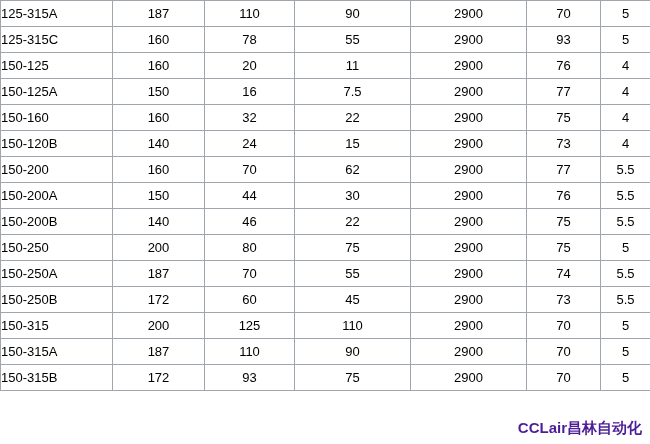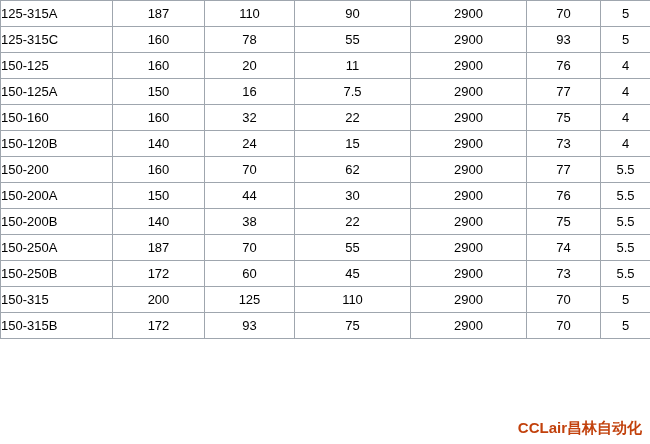--- a/index.html
+++ b/index.html
@@ -48,21 +48,21 @@
   col.c4 { width: 116px; }
   col.c5 { width: 74px; }
   col.c6 { width: 50px; }
 
   .watermark {
     position: absolute;
     right: 8px;
     bottom: 6px;
     font-size: 15px;
     font-weight: bold;
-    color: #c2410c;
+    color: #4c1d95;
     letter-spacing: 0px;
     pointer-events: none;
     white-space: nowrap;
   }
   .watermark .cn {
     font-family: "DejaVu Sans", sans-serif;
     font-weight: bold;
   }
 </style>
 </head>
@@ -148,25 +148,34 @@
         <td>150</td>
         <td>44</td>
         <td>30</td>
         <td>2900</td>
         <td>76</td>
         <td>5.5</td>
       </tr>
       <tr>
         <td class="model">150-200B</td>
         <td>140</td>
-        <td>38</td>
+        <td>46</td>
         <td>22</td>
         <td>2900</td>
         <td>75</td>
         <td>5.5</td>
+      </tr>
+      <tr>
+        <td class="model">150-250</td>
+        <td>200</td>
+        <td>80</td>
+        <td>75</td>
+        <td>2900</td>
+        <td>75</td>
+        <td>5</td>
       </tr>
       <tr>
         <td class="model">150-250A</td>
         <td>187</td>
         <td>70</td>
         <td>55</td>
         <td>2900</td>
         <td>74</td>
         <td>5.5</td>
       </tr>
@@ -182,20 +191,29 @@
       <tr>
         <td class="model">150-315</td>
         <td>200</td>
         <td>125</td>
         <td>110</td>
         <td>2900</td>
         <td>70</td>
         <td>5</td>
       </tr>
       <tr>
+        <td class="model">150-315A</td>
+        <td>187</td>
+        <td>110</td>
+        <td>90</td>
+        <td>2900</td>
+        <td>70</td>
+        <td>5</td>
+      </tr>
+      <tr>
         <td class="model">150-315B</td>
         <td>172</td>
         <td>93</td>
         <td>75</td>
         <td>2900</td>
         <td>70</td>
         <td>5</td>
       </tr>
     </tbody>
   </table>

